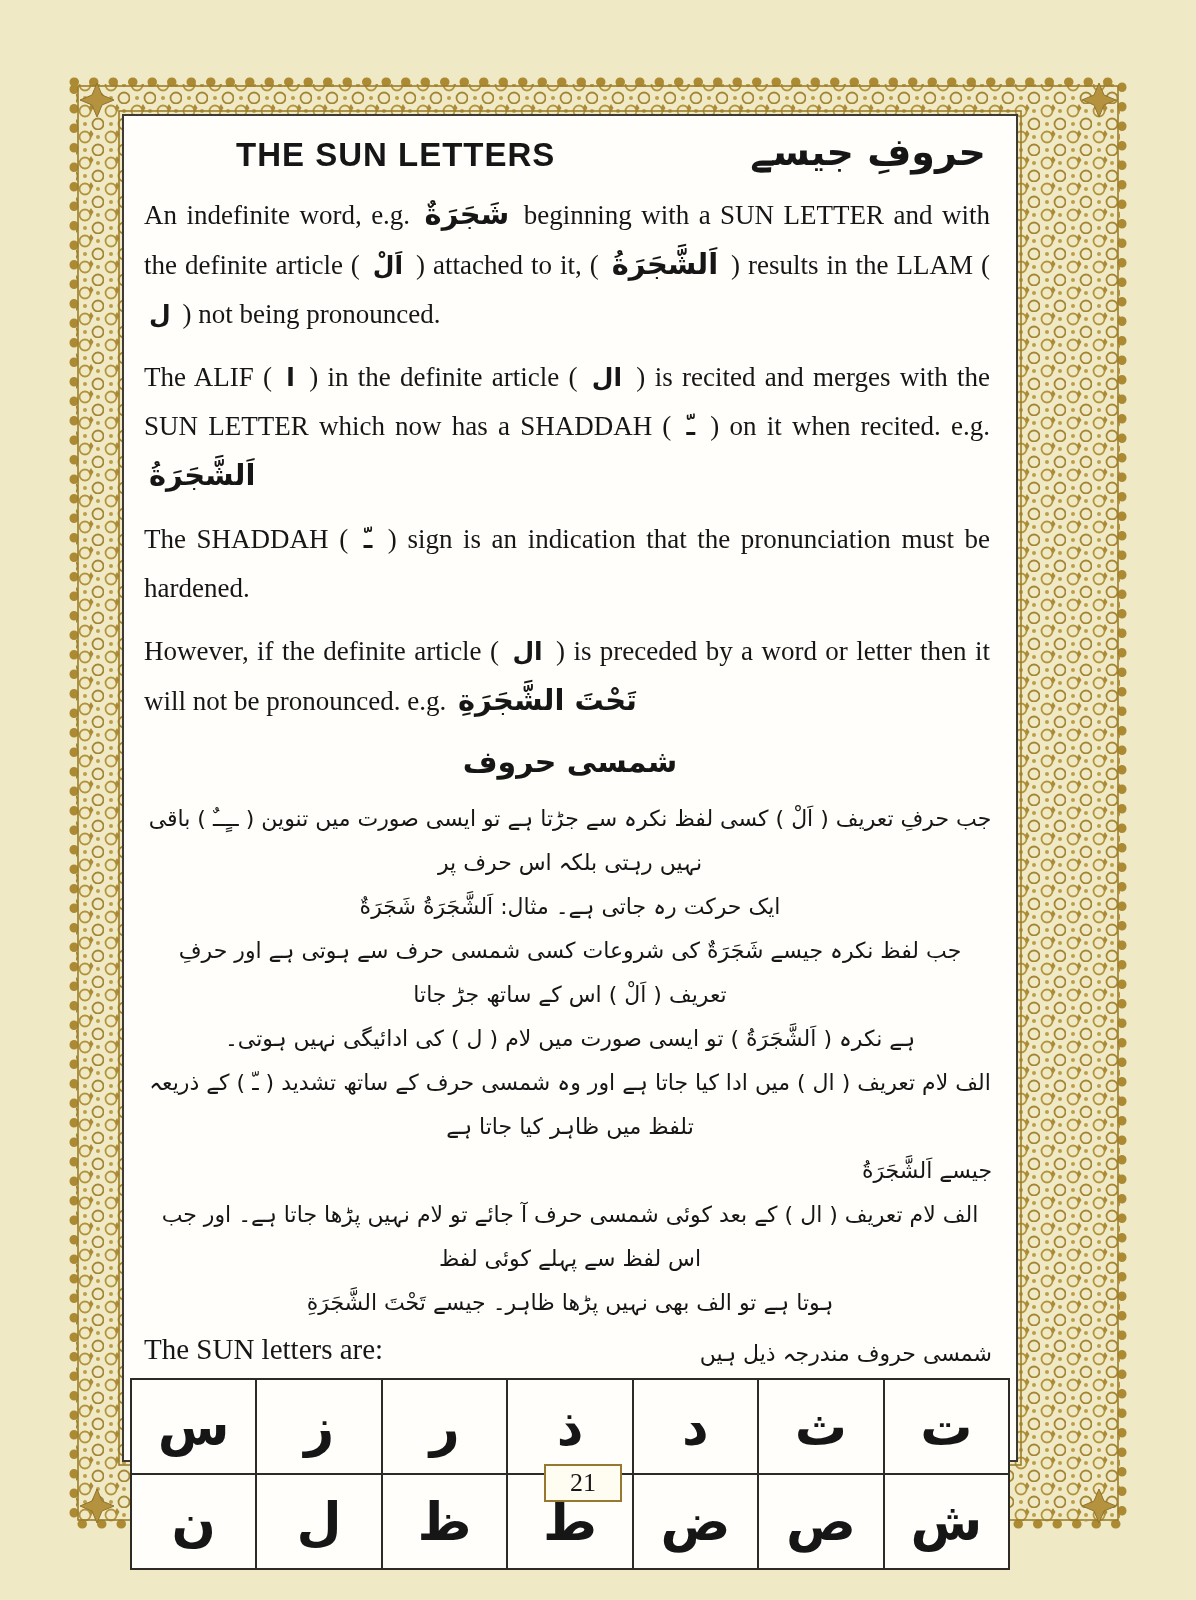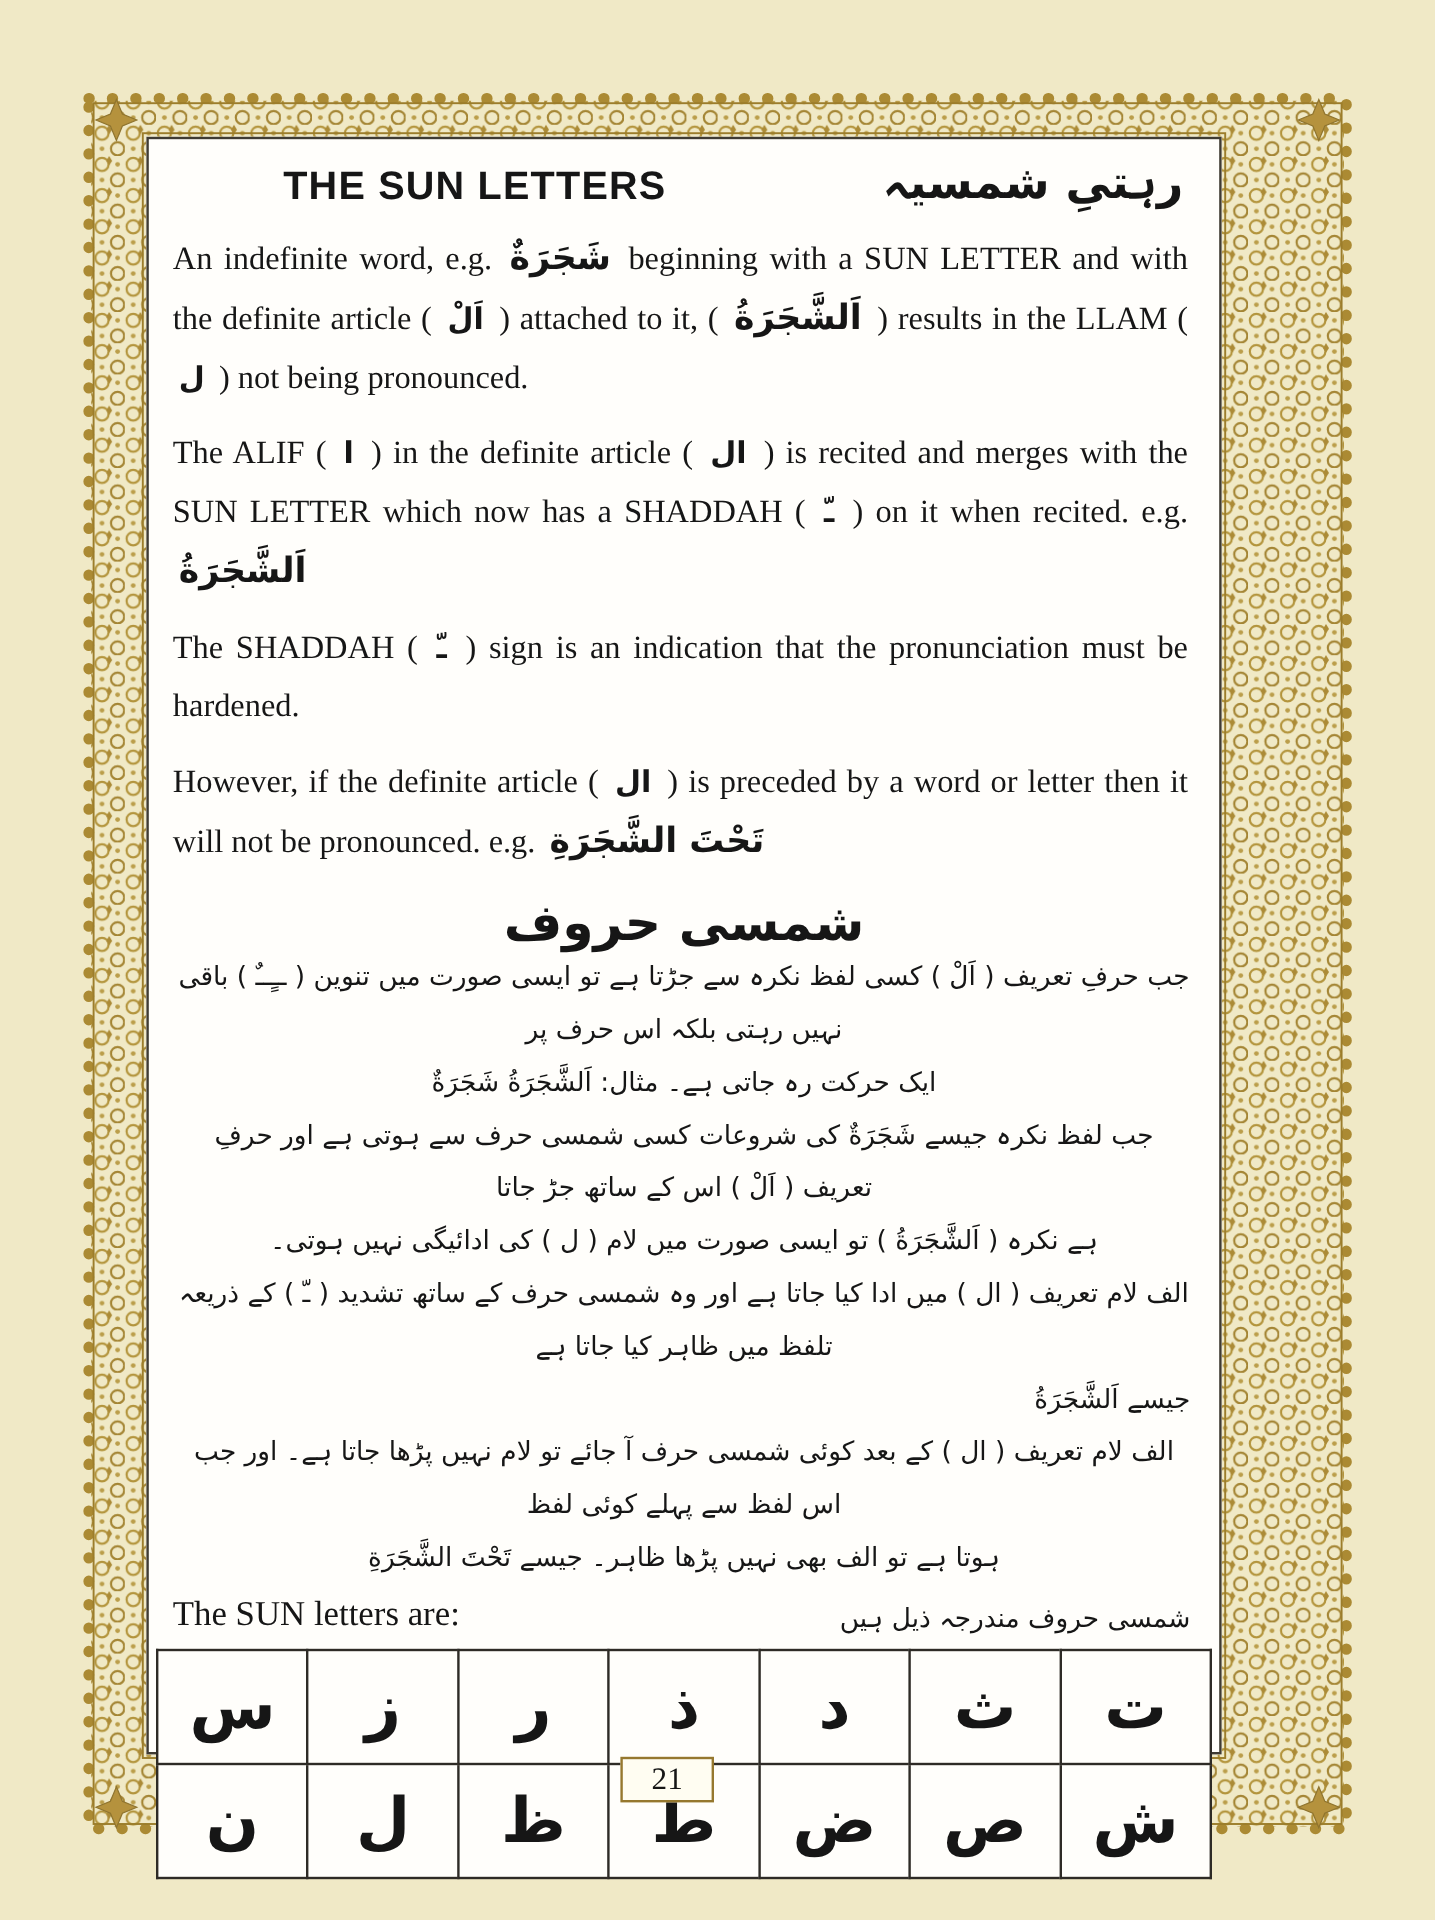--- a/index.html
+++ b/index.html
@@ -19,36 +19,36 @@
     font-size:33px;letter-spacing:1px;margin:6px 0 0 0;}
   .title-ar{font-family:"DejaVu Sans",sans-serif;font-weight:bold;font-size:38px;
     direction:rtl;margin-top:0;}
   .body-text{font-size:27px;line-height:49px;text-align:justify;
     margin:14px 0 0 0;padding:0 26px 0 20px;}
   .body-text:first-of-type{margin-top:16px;}
   .ar{font-family:"DejaVu Sans",sans-serif;font-weight:bold;font-size:25px;
     margin:0 5px;white-space:nowrap;}
   .ar.big{font-size:29px;}
   .urdu-heading{text-align:center;font-family:"DejaVu Sans",sans-serif;
-    font-weight:bold;font-size:42px;direction:rtl;margin:18px 0 0 0;}
+    font-weight:bold;font-size:30px;direction:rtl;margin:18px 0 18px 0;}
   .urdu-line{direction:rtl;text-align:center;font-family:"DejaVu Sans",sans-serif;
     font-size:22px;line-height:44px;padding:0 24px;}
   .urdu-line.center{text-align:right;}
   .letters-label-row{display:flex;justify-content:space-between;align-items:flex-end;
     padding:8px 24px 4px 20px;}
   .letters-label-en{font-size:29px;text-align:right;}
   .letters-label-ur{font-family:"DejaVu Sans",sans-serif;font-size:22px;direction:rtl;}
   table.sun-table{border-collapse:collapse;margin:8px auto 0 auto;
     width:calc(100% - 12px);table-layout:fixed;}
   table.sun-table td{
     border:2px solid #2e2b26;height:91px;text-align:center;vertical-align:middle;
     font-family:"DejaVu Sans",sans-serif;font-weight:bold;font-size:52px;
     background:#fffefb;}
   .pagenum-box{
-    position:absolute;left:517px;top:1464px;width:74px;height:34px;
+    position:absolute;left:544px;top:1464px;width:74px;height:34px;
     background:#fffdf2;border:2px solid #96782f;
     text-align:center;font-size:26px;line-height:34px;font-family:"Liberation Serif",serif;}
 </style>
 </head>
 <body>
 
 <svg class="frame-svg" width="1196" height="1600" viewBox="0 0 1196 1600" aria-hidden="true">
   <defs>
     <pattern id="lace" width="26" height="26" patternUnits="userSpaceOnUse">
       <circle cx="7" cy="7" r="5.5" fill="none" stroke="#b09035" stroke-width="1.8"></circle>
@@ -70,21 +70,21 @@
     <path d="M1099 83 L1104 95 L1116 100 L1104 105 L1099 117 L1094 105 L1082 100 L1094 95 Z"></path>
     <path d="M97 1489 L102 1501 L114 1506 L102 1511 L97 1523 L92 1511 L80 1506 L92 1501 Z"></path>
     <path d="M1099 1489 L1104 1501 L1116 1506 L1104 1511 L1099 1523 L1094 1511 L1082 1506 L1094 1501 Z"></path>
   </g>
 </svg>
 
 <div class="paper">
 
   <div class="title-row">
     <h1 class="title-en">THE SUN LETTERS</h1>
-    <div class="title-ar" lang="ur">رہتیِ شمسیہ</div>
+    <div class="title-ar" lang="ur">حروفِ جیسے</div>
   </div>
 
 
   <p class="body-text"><span>An indefinite word, e.g. </span><span class="ar big" lang="ar">شَجَرَةٌ</span><span> beginning with a SUN LETTER and with the definite article ( </span><span class="ar" lang="ar">اَلْ</span><span> ) attached to it, ( </span><span class="ar big" lang="ar">اَلشَّجَرَةُ</span><span> ) results in the LLAM ( </span><span class="ar" lang="ar">ل</span><span> ) not being pronounced.</span></p>
 
   <p class="body-text"><span>The ALIF ( </span><span class="ar" lang="ar">ا</span><span> ) in the definite article ( </span><span class="ar" lang="ar">ال</span><span> ) is recited and merges with the SUN LETTER which now has a SHADDAH ( </span><span class="ar" lang="ar">ـّ</span><span> ) on it when recited. e.g. </span><span class="ar big" lang="ar">اَلشَّجَرَةُ</span></p>
 
   <p class="body-text"><span>The SHADDAH ( </span><span class="ar" lang="ar">ـّ</span><span> ) sign is an  indication that the pronunciation must be hardened.</span></p>
 
   <p class="body-text"><span>However, if the definite article ( </span><span class="ar" lang="ar">ال</span><span> ) is preceded by a word or letter then it will not be pronounced.  e.g. </span><span class="ar big" lang="ar">تَحْتَ الشَّجَرَةِ</span></p>

